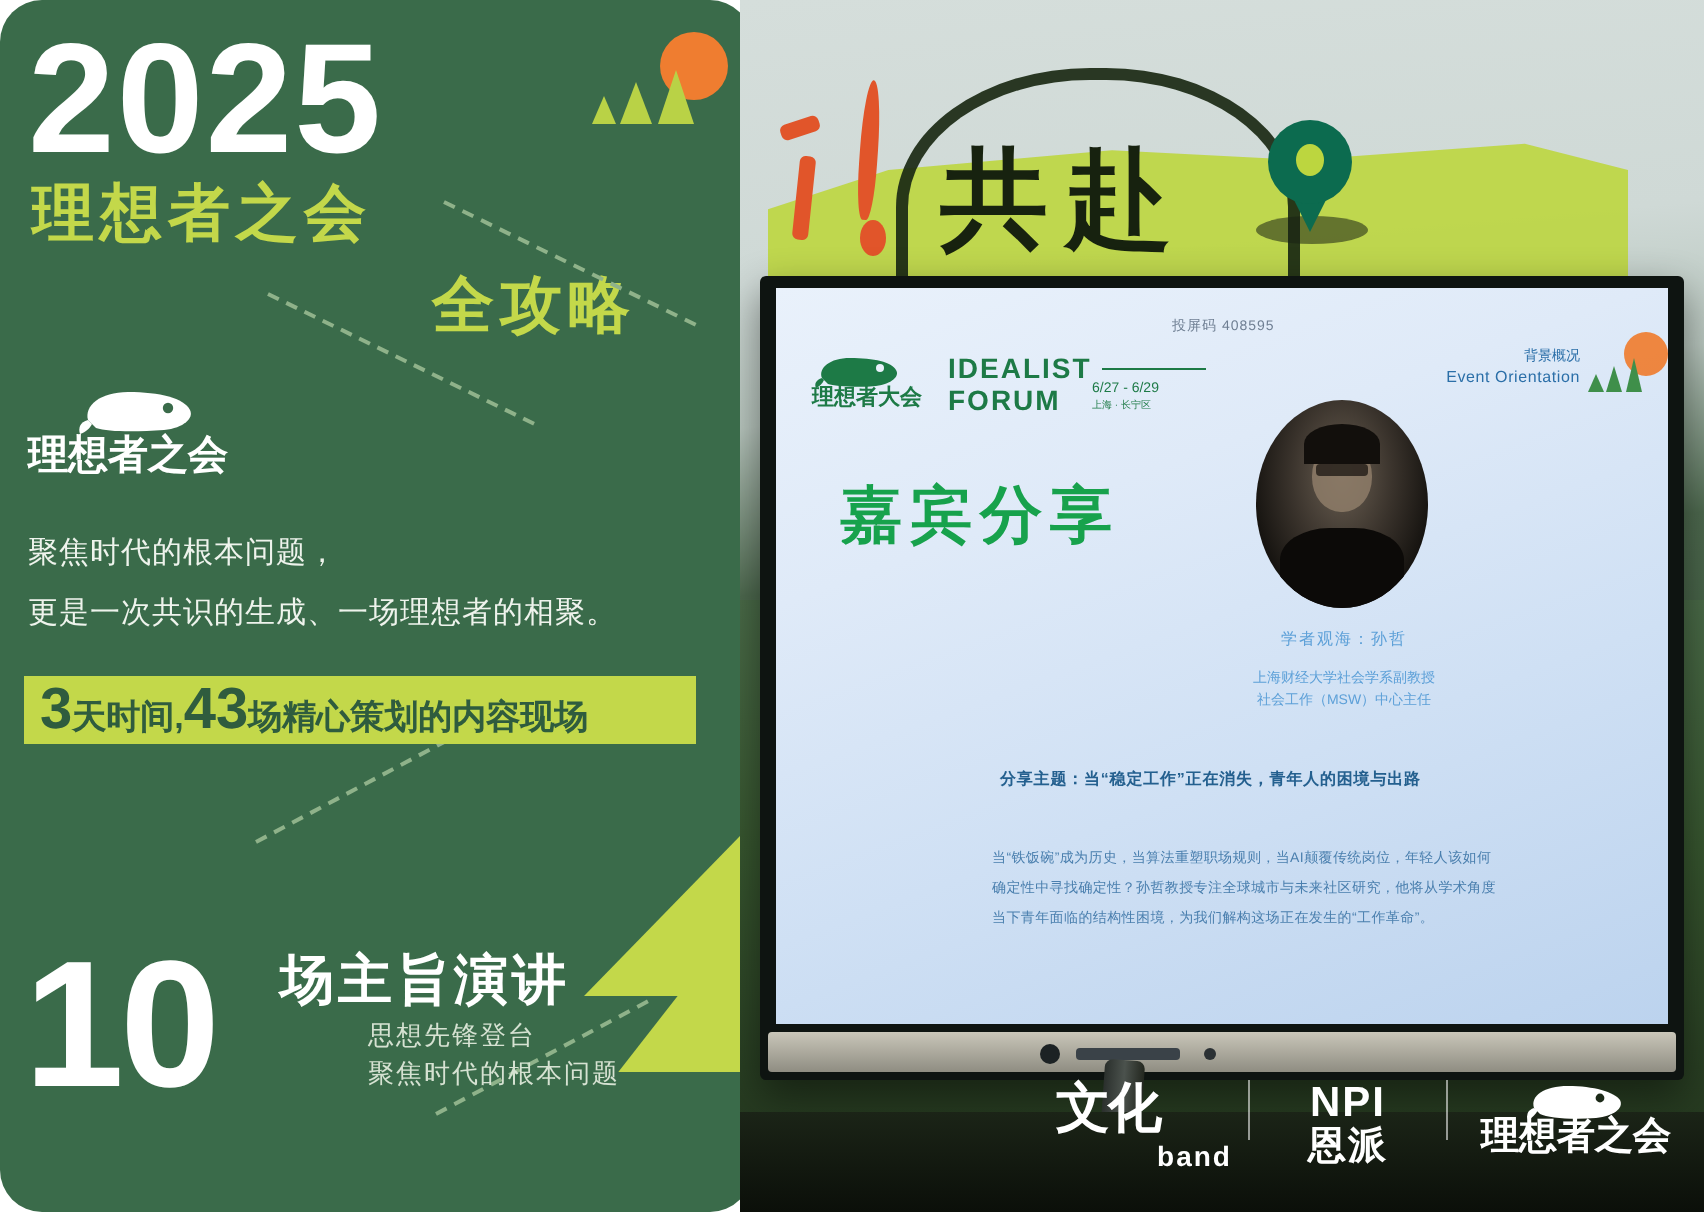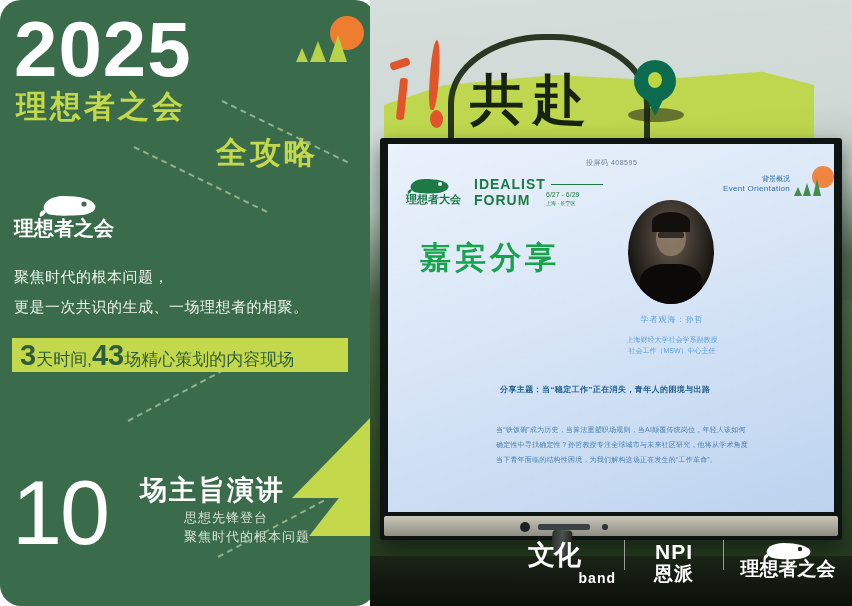--- a/index.html
+++ b/index.html
@@ -29,27 +29,27 @@
   .brand-logo{position:absolute;left:14px;top:192px;width:110px;height:56px;}
   .brand-logo .whale{position:absolute;left:24px;top:0;width:62px;height:26px;}
   .brand-logo .bname{position:absolute;left:0;top:24px;font-size:20px;line-height:24px;font-weight:700;color:#ffffff;letter-spacing:0px;}
 
   .lead{position:absolute;left:14px;top:262px;width:345px;color:#eef3ec;font-size:15px;line-height:30px;letter-spacing:0.5px;}
   .lead div{white-space:nowrap;}
 
   .stat-band{position:absolute;left:12px;top:338px;width:336px;height:34px;background:#c3d84a;}
   .stat-band .txt{position:absolute;left:8px;top:2px;font-size:24px;line-height:30px;font-weight:700;color:#2f5c3e;white-space:nowrap;letter-spacing:0px;}
   .stat-band .txt .num{font-size:29px;font-weight:700;}
-  .stat-band .txt .small{font-size:17px;font-weight:400;}
+  .stat-band .txt .small{font-size:17px;font-weight:700;}
 
   .arrow-shape{position:absolute;left:292px;top:418px;width:78px;height:118px;}
   .arrow-shape .a1{position:absolute;left:0;top:0;width:0;height:0;border-left:78px solid transparent;border-top:80px solid #c3d84a;transform:scaleY(-1);}
   .arrow-shape .a2{position:absolute;left:0;bottom:0;width:78px;height:38px;background:#c3d84a;clip-path:polygon(60% 0,100% 0,100% 100%,22% 100%);}
 
-  .big10{position:absolute;left:12px;top:468px;font-size:90px;line-height:90px;font-weight:400;color:#ffffff;letter-spacing:-2px;}
+  .big10{position:absolute;left:12px;top:468px;font-size:90px;line-height:90px;font-weight:700;color:#ffffff;letter-spacing:-2px;}
   .kw-title{position:absolute;left:140px;top:478px;font-size:27px;line-height:24px;font-weight:700;color:#ffffff;letter-spacing:2px;}
   .kw-desc{position:absolute;left:140px;top:508px;font-size:13px;line-height:19px;color:#d6e2d2;letter-spacing:1px;margin-left:44px;}
 
   
   .photo{position:absolute;left:370px;top:0;width:482px;height:606px;overflow:hidden;background:#cfd8cf;}
   .wall{position:absolute;left:0;top:0;width:482px;height:606px;
         background:linear-gradient(175deg,#d5dedb 0%,#cfd9d6 22%,#b9c7bf 33%,#4e6a4f 46%,#375438 70%,#26331f 100%);}
   .wall-green{position:absolute;left:0;top:300px;width:482px;height:306px;background:linear-gradient(180deg,#4a6b48 0%,#37562f 40%,#20301b 100%);}
   .mural-green{position:absolute;left:14px;top:62px;width:430px;height:82px;background:#bcd63f;
         clip-path:polygon(0 52%,14% 28%,40% 16%,62% 22%,88% 12%,100% 28%,100% 100%,0 100%);opacity:.9;}

